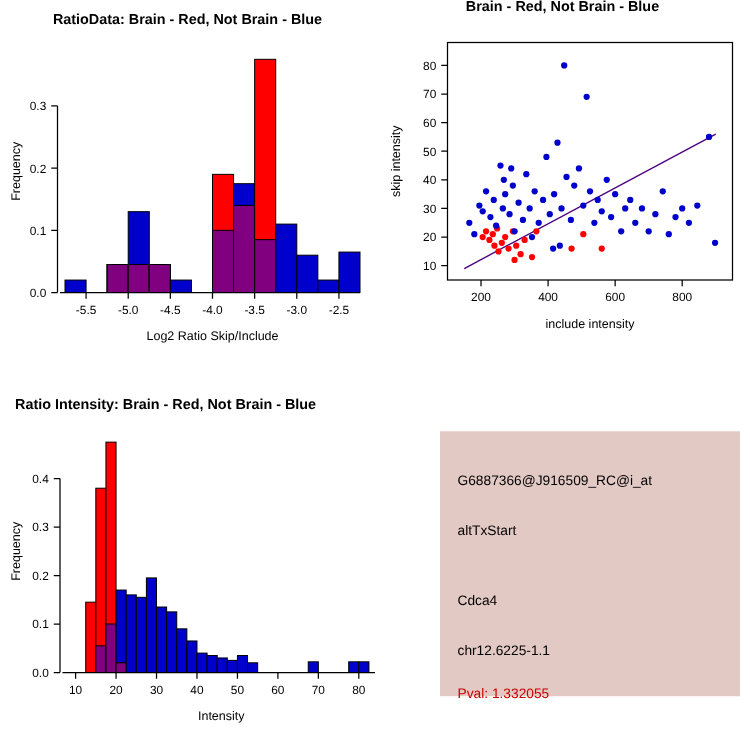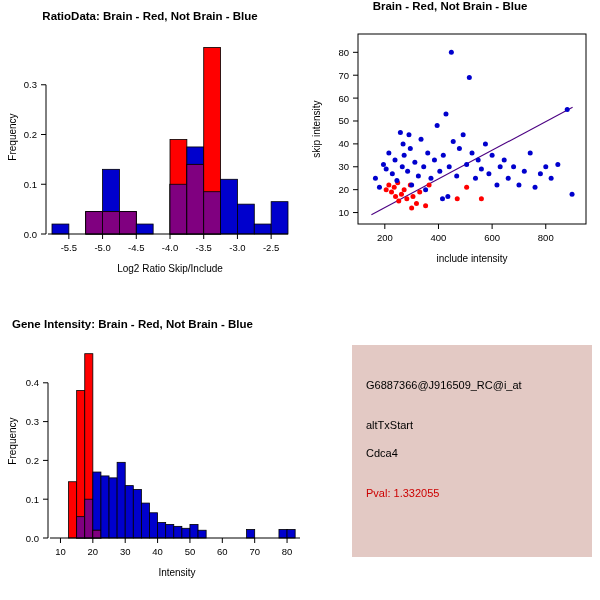--- a/index.html
+++ b/index.html
@@ -214,21 +214,21 @@
       <line x1="58" y1="63.20481927710844" x2="53" y2="63.20481927710844" class="tick-line"></line>
       <text x="49" y="66.70481927710844" class="tick-label" text-anchor="end">70</text>
       <line x1="58" y1="40.31325301204819" x2="53" y2="40.31325301204819" class="tick-line"></line>
       <text x="49" y="43.81325301204819" class="tick-label" text-anchor="end">80</text>
       <text x="172" y="250" class="axis-title" text-anchor="middle">include intensity</text>
       <text x="20" y="117" class="axis-title" text-anchor="middle" transform="rotate(-90 20 117)">skip intensity</text>
     </svg>
 </div>
 
 <div class="panel" style="left:0px; top:312px; width:330px; height:288px;">
-  <div class="panel-title" style="margin-top:6px; text-align:left; padding-left:12px;">Gene Intensity: Brain - Red, Not Brain - Blue</div>
+  <div class="panel-title" style="margin-top:6px; text-align:left; padding-left:12px;">Ratio Intensity: Brain - Red, Not Brain - Blue</div>
   <svg id="svg-gene" width="330" height="268">
       <rect x="68.5657894736842" y="151.74" width="8.092105263157904" height="56.25999999999999" class="bar-red"></rect>
       <rect x="76.65789473684211" y="186.66" width="8.09210526315789" height="21.340000000000003" class="bar-blue"></rect>
       <rect x="76.65789473684211" y="60.56" width="8.09210526315789" height="147.44" class="bar-red"></rect>
       <rect x="76.65789473684211" y="186.66" width="8.09210526315789" height="21.340000000000003" class="bar-ov"></rect>
       <rect x="84.75" y="169.2" width="8.09210526315789" height="38.80000000000001" class="bar-blue"></rect>
       <rect x="84.75" y="23.700000000000017" width="8.09210526315789" height="184.29999999999998" class="bar-red"></rect>
       <rect x="84.75" y="169.2" width="8.09210526315789" height="38.80000000000001" class="bar-ov"></rect>
       <rect x="92.84210526315789" y="142.04" width="8.092105263157904" height="65.96000000000001" class="bar-blue"></rect>
       <rect x="92.84210526315789" y="200.24" width="8.092105263157904" height="7.759999999999991" class="bar-red"></rect>
@@ -277,16 +277,17 @@
       <text x="39" y="95.10000000000001" class="tick-label" text-anchor="end">0.3</text>
       <line x1="48" y1="52.79999999999998" x2="43" y2="52.79999999999998" class="tick-line"></line>
       <text x="39" y="56.29999999999998" class="tick-label" text-anchor="end">0.4</text>
       <text x="177" y="246" class="axis-title" text-anchor="middle">Intensity</text>
       <text x="16" y="111" class="axis-title" text-anchor="middle" transform="rotate(-90 16 111)">Frequency</text>
     </svg>
 </div>
 
 <div class="infobox" style="position:absolute; left:352px; top:345px; width:240px; height:212px; padding:34px 0 0 14px;">
   <p class="info-line" style="margin-bottom:28px;">G6887366@J916509_RC@i_at</p>
-  <p class="info-line" style="margin-bottom:16px;">altTxStart</p>
+  <p class="info-line" style="margin-bottom:44px;">altTxStart</p>
   <p class="info-line" style="margin-bottom:28px;">Cdca4</p>
+  <p class="info-line" style="margin-bottom:22px;">chr12.6225-1.1</p>
   <p class="info-line info-pval">Pval: 1.332055</p>
 </div>
 
 </body></html>

